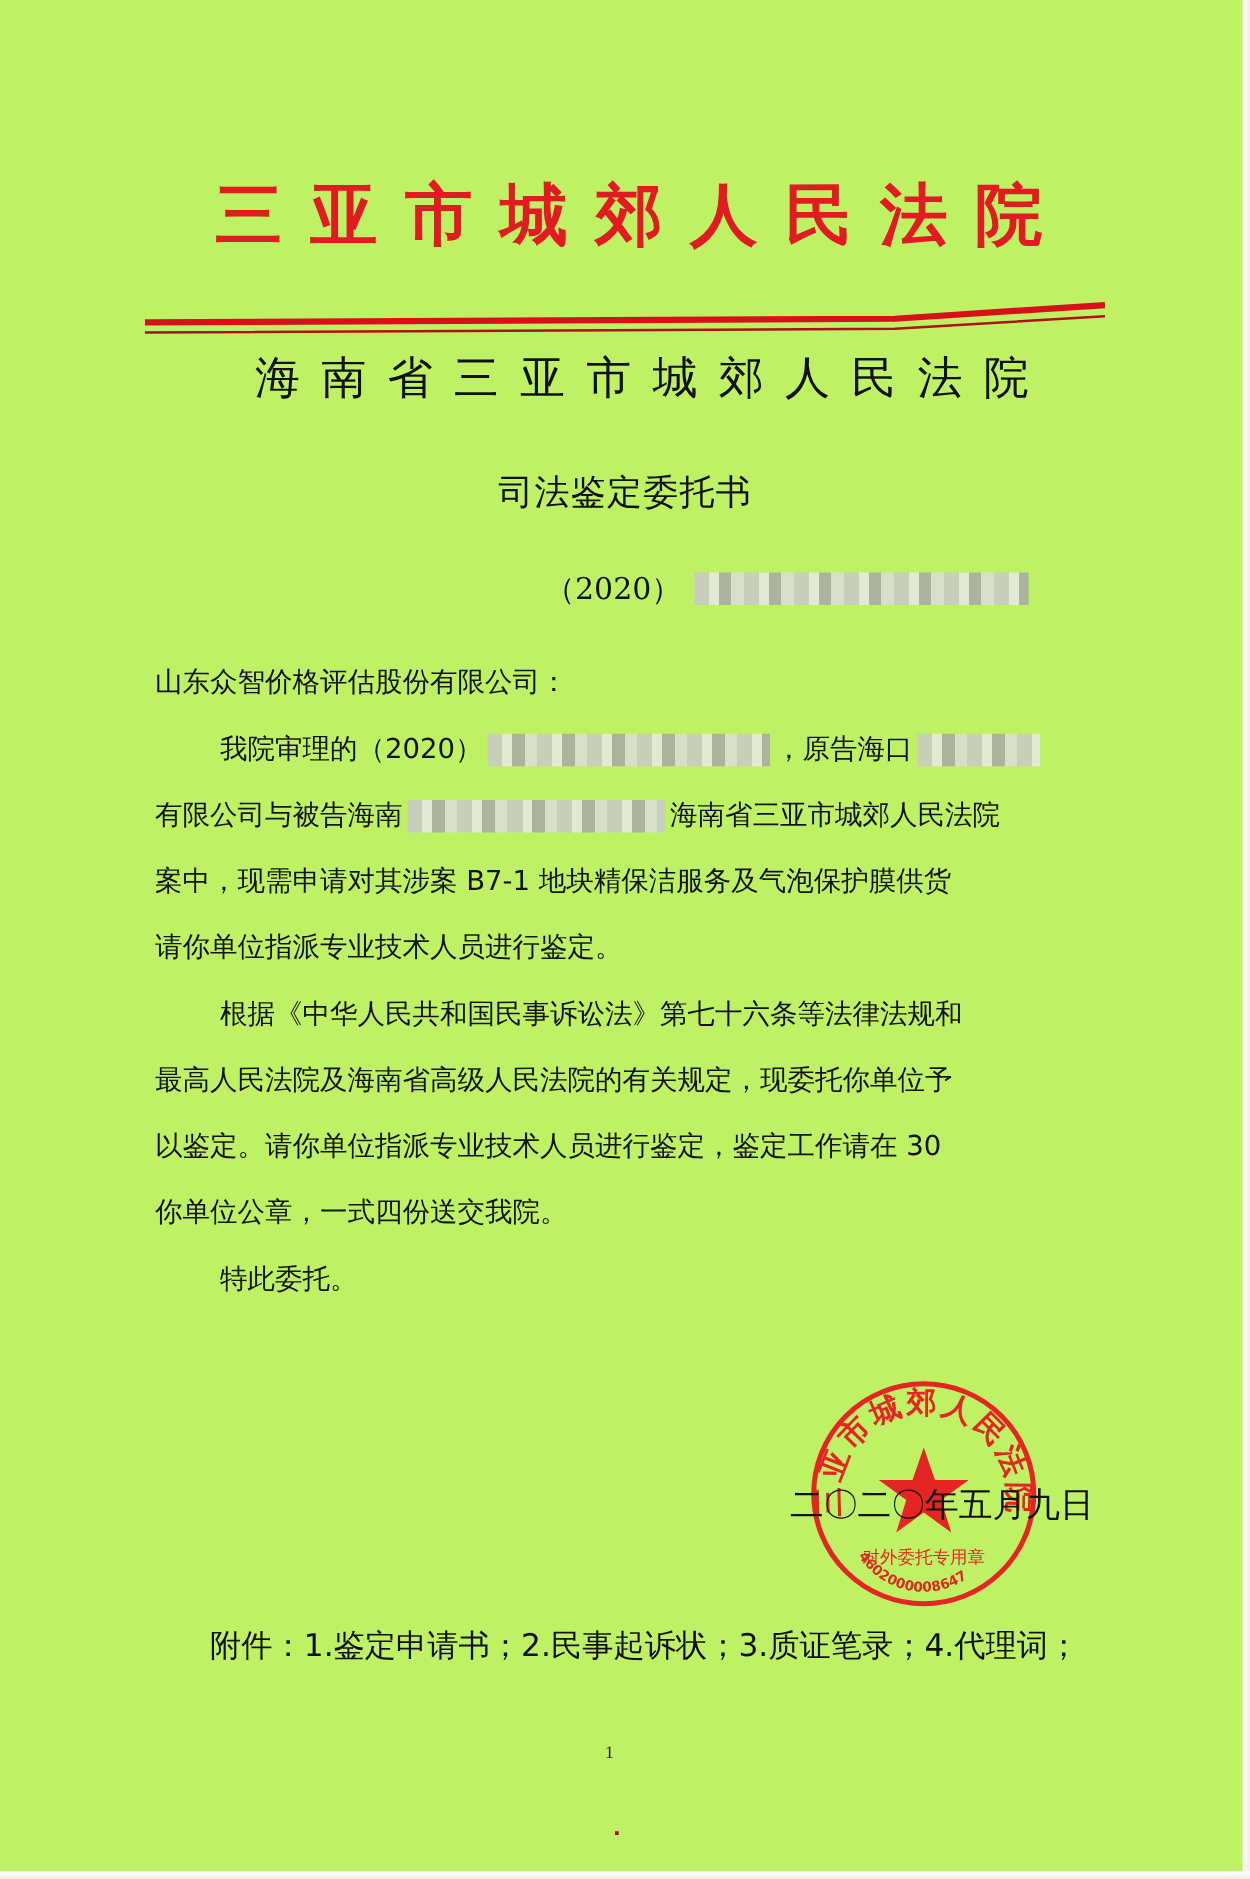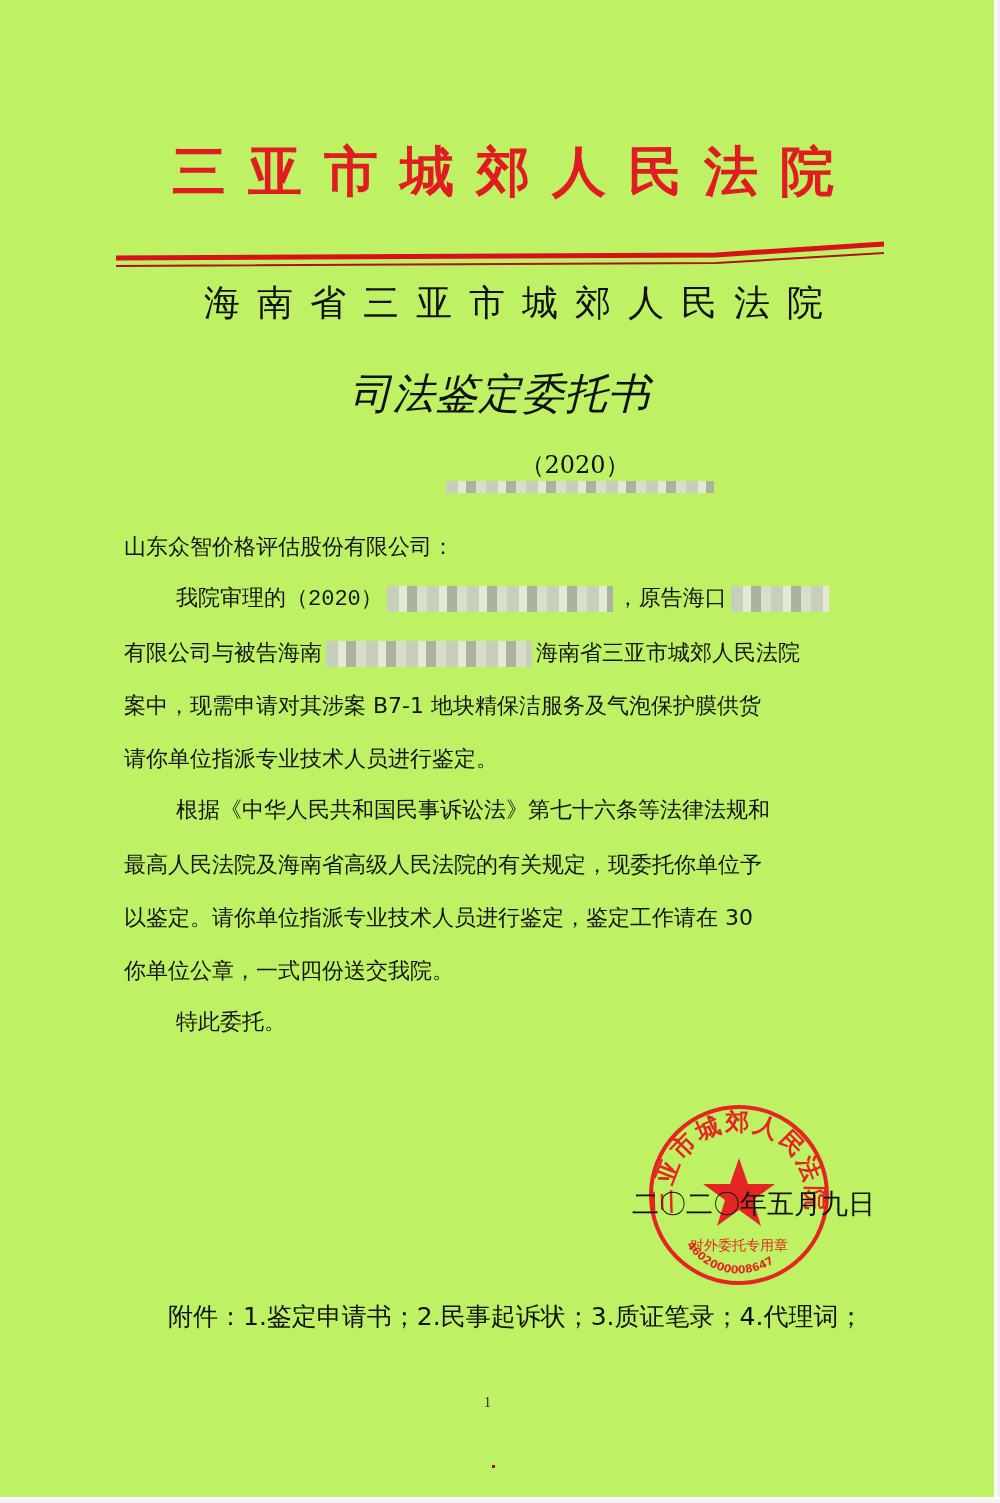--- a/index.html
+++ b/index.html
@@ -68,36 +68,34 @@
       color: #111;
       white-space: nowrap;
     }
     .doc-title {
       position: absolute;
       left: 250px;
       top: 364px;
       width: 500px;
       text-align: center;
       font-family: "DejaVu Sans", "Liberation Sans", sans-serif;
-      font-size: 42px;
+      font-size: 28px;
       letter-spacing: 1px;
       line-height: 60px;
       color: #111;
-      font-style: italic;
     }
     .case-no {
       position: absolute;
       left: 436px;
       top: 449px;
       height: 44px;
       display: flex;
       align-items: center;
       font-size: 24px;
       color: #111;
-      flex-direction: column;
     }
     .redact {
       display: inline-block;
       height: 26px;
       background:
         repeating-linear-gradient(90deg,
           #c9c9c9 0px, #c9c9c9 12px,
           #e8e8e8 12px, #e8e8e8 20px,
           #a8a8a8 20px, #a8a8a8 30px,
           #dcdcdc 30px, #dcdcdc 40px);
@@ -109,21 +107,21 @@
       position: absolute;
       left: 124px;
       top: 520px;
       width: 740px;
       font-family: "DejaVu Sans", "Liberation Sans", sans-serif;
       font-size: 22px;
       line-height: 53px;
       color: #141414;
     }
     .line { white-space: nowrap; height: 53px; }
-    .indent { padding-left: 52px; font-family: Liberation Mono, monospace; }
+    .indent { padding-left: 52px; }
     .r1 { width: 226px; }
     .r2 { width: 98px; }
     .r3 { width: 206px; }
     .inline-redact { margin: 0 4px; }
     .sign-area {
       position: absolute;
       left: 632px;
       top: 1186px;
       font-family: Liberation Serif, serif;
       font-size: 27px;

